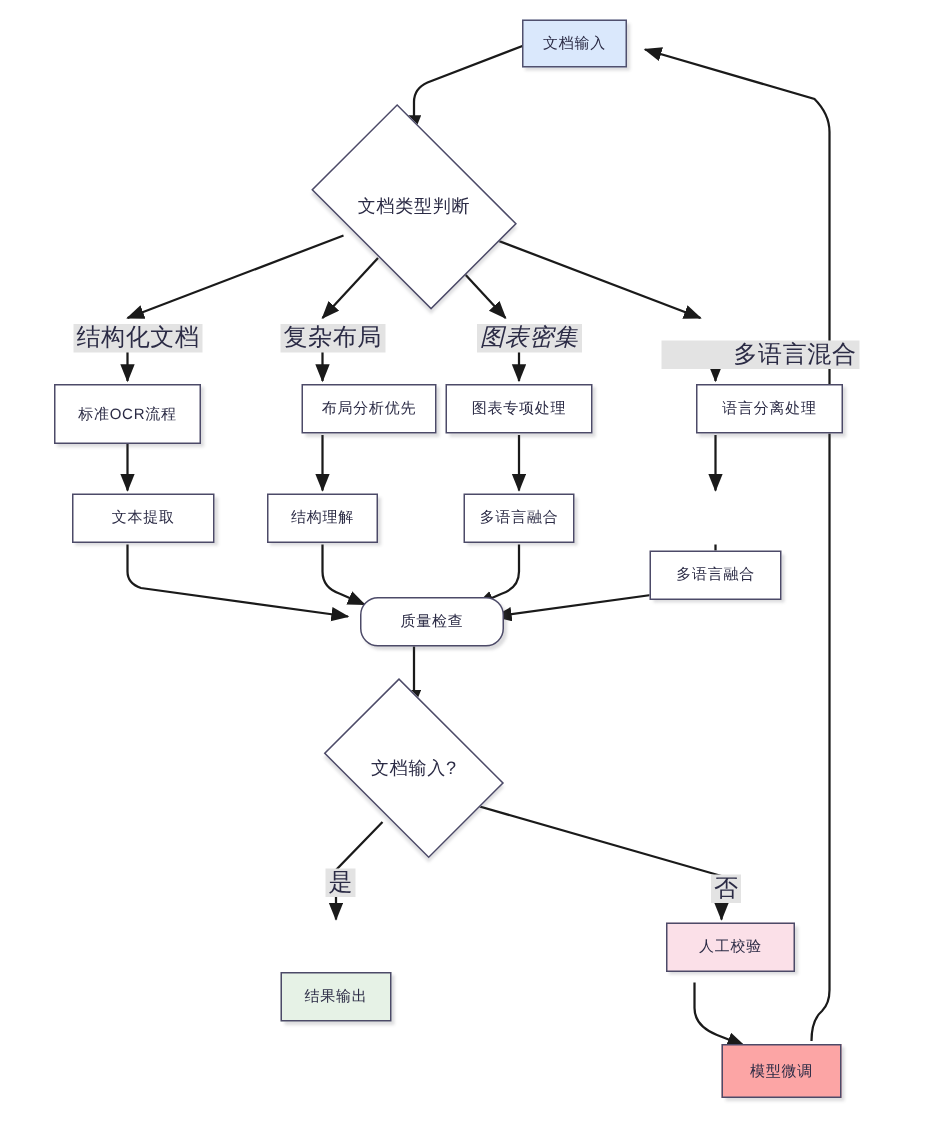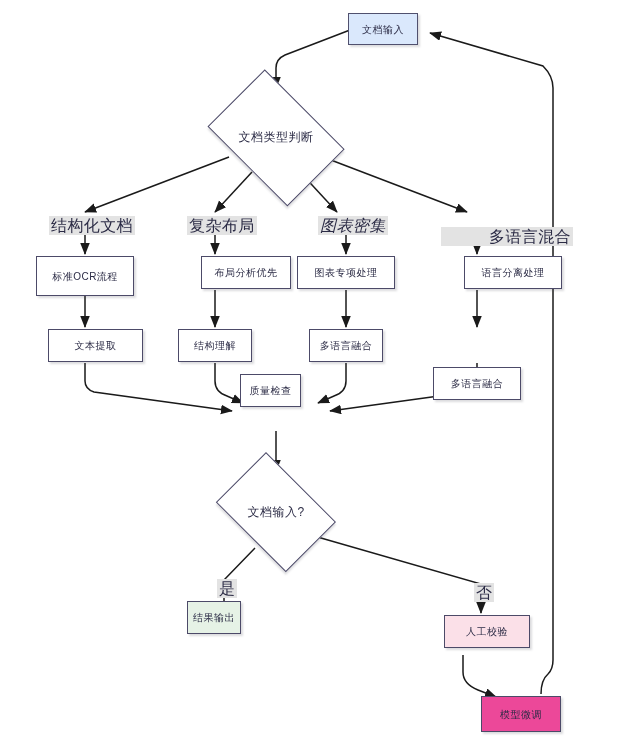--- a/index.html
+++ b/index.html
@@ -38,21 +38,21 @@
     align-items: center;
     justify-content: center;
     text-align: center;
     box-shadow: 2px 2px 2px rgba(80,80,90,0.20);
     white-space: nowrap;
     z-index: 3;
   }
   .node.blue   { background: #dae8fc; border-color: #50506e; }
   .node.green  { background: #e6f2e6; border-color: #4c4a68; }
   .node.pink   { background: #fbe0e8; border-color: #4c4a68; }
-  .node.orange { background: #ec4899; border-color: #4c4a68; text-align: center; }
+  .node.orange { background: #fca5a5; border-color: #4c4a68; text-align: center; }
 
   .diamond {
     position: absolute;
     z-index: 3;
   }
   .diamond .shape {
     position: absolute;
     left: 50%;
     top: 50%;
     width: 70.71%;
@@ -147,28 +147,28 @@
   <div class="node" style="left:36px; top:256px; width:98px; height:40px;">标准OCR流程</div>
   <div class="node" style="left:166px; top:256px; width:90px; height:33px;margin-left:35px;">布局分析优先</div>
   <div class="node" style="left:297px; top:256px; width:98px; height:33px;">图表专项处理</div>
   <div class="node" style="left:428px; top:256px; width:98px; height:33px;margin-left:36px;">语言分离处理</div>
 
   <div class="node" style="left:48px; top:329px; width:95px; height:33px;">文本提取</div>
   <div class="node" style="left:178px; top:329px; width:74px; height:33px;">结构理解</div>
   <div class="node" style="left:309px; top:329px; width:74px; height:33px;">多语言融合</div>
   <div class="node" style="left:433px; top:329px; width:88px; height:33px;margin-top:38px;">多语言融合</div>
 
-  <div class="node" style="left:240px; top:374px; width:61px; height:33px;">质量检查</div>
+  <div class="node" style="left:240px; top:398px; width:96px; height:33px;border-radius:12px;">质量检查</div>
 
   <div class="diamond" style="left:206px; top:462px; width:140px; height:100px;">
     <div class="shape"></div>
     <div class="dlabel">文档输入?</div>
   </div>
 
-  <div class="node green" style="left:187px; top:601px; width:54px; height:33px;">结果输出</div>
+  <div class="node green" style="left:187px; top:648px; width:74px; height:33px;">结果输出</div>
   <div class="node pink" style="left:444px; top:615px; width:86px; height:33px;">人工校验</div>
   <div class="node orange" style="left:481px; top:696px; width:80px; height:36px;">模型微调</div>
 
   <div class="edge-label" style="left:49px; top:216px;">结构化文档</div>
   <div class="edge-label" style="left:187px; top:216px;text-align:right;">复杂布局</div>
   <div class="edge-label" style="left:318px; top:216px;font-style:italic;">图表密集</div>
   <div class="edge-label" style="left:441px; top:227px;padding-left:48px;">多语言混合</div>
   <div class="edge-label" style="left:217px; top:579px;">是</div>
   <div class="edge-label" style="left:474px; top:583px;">否</div>
 

